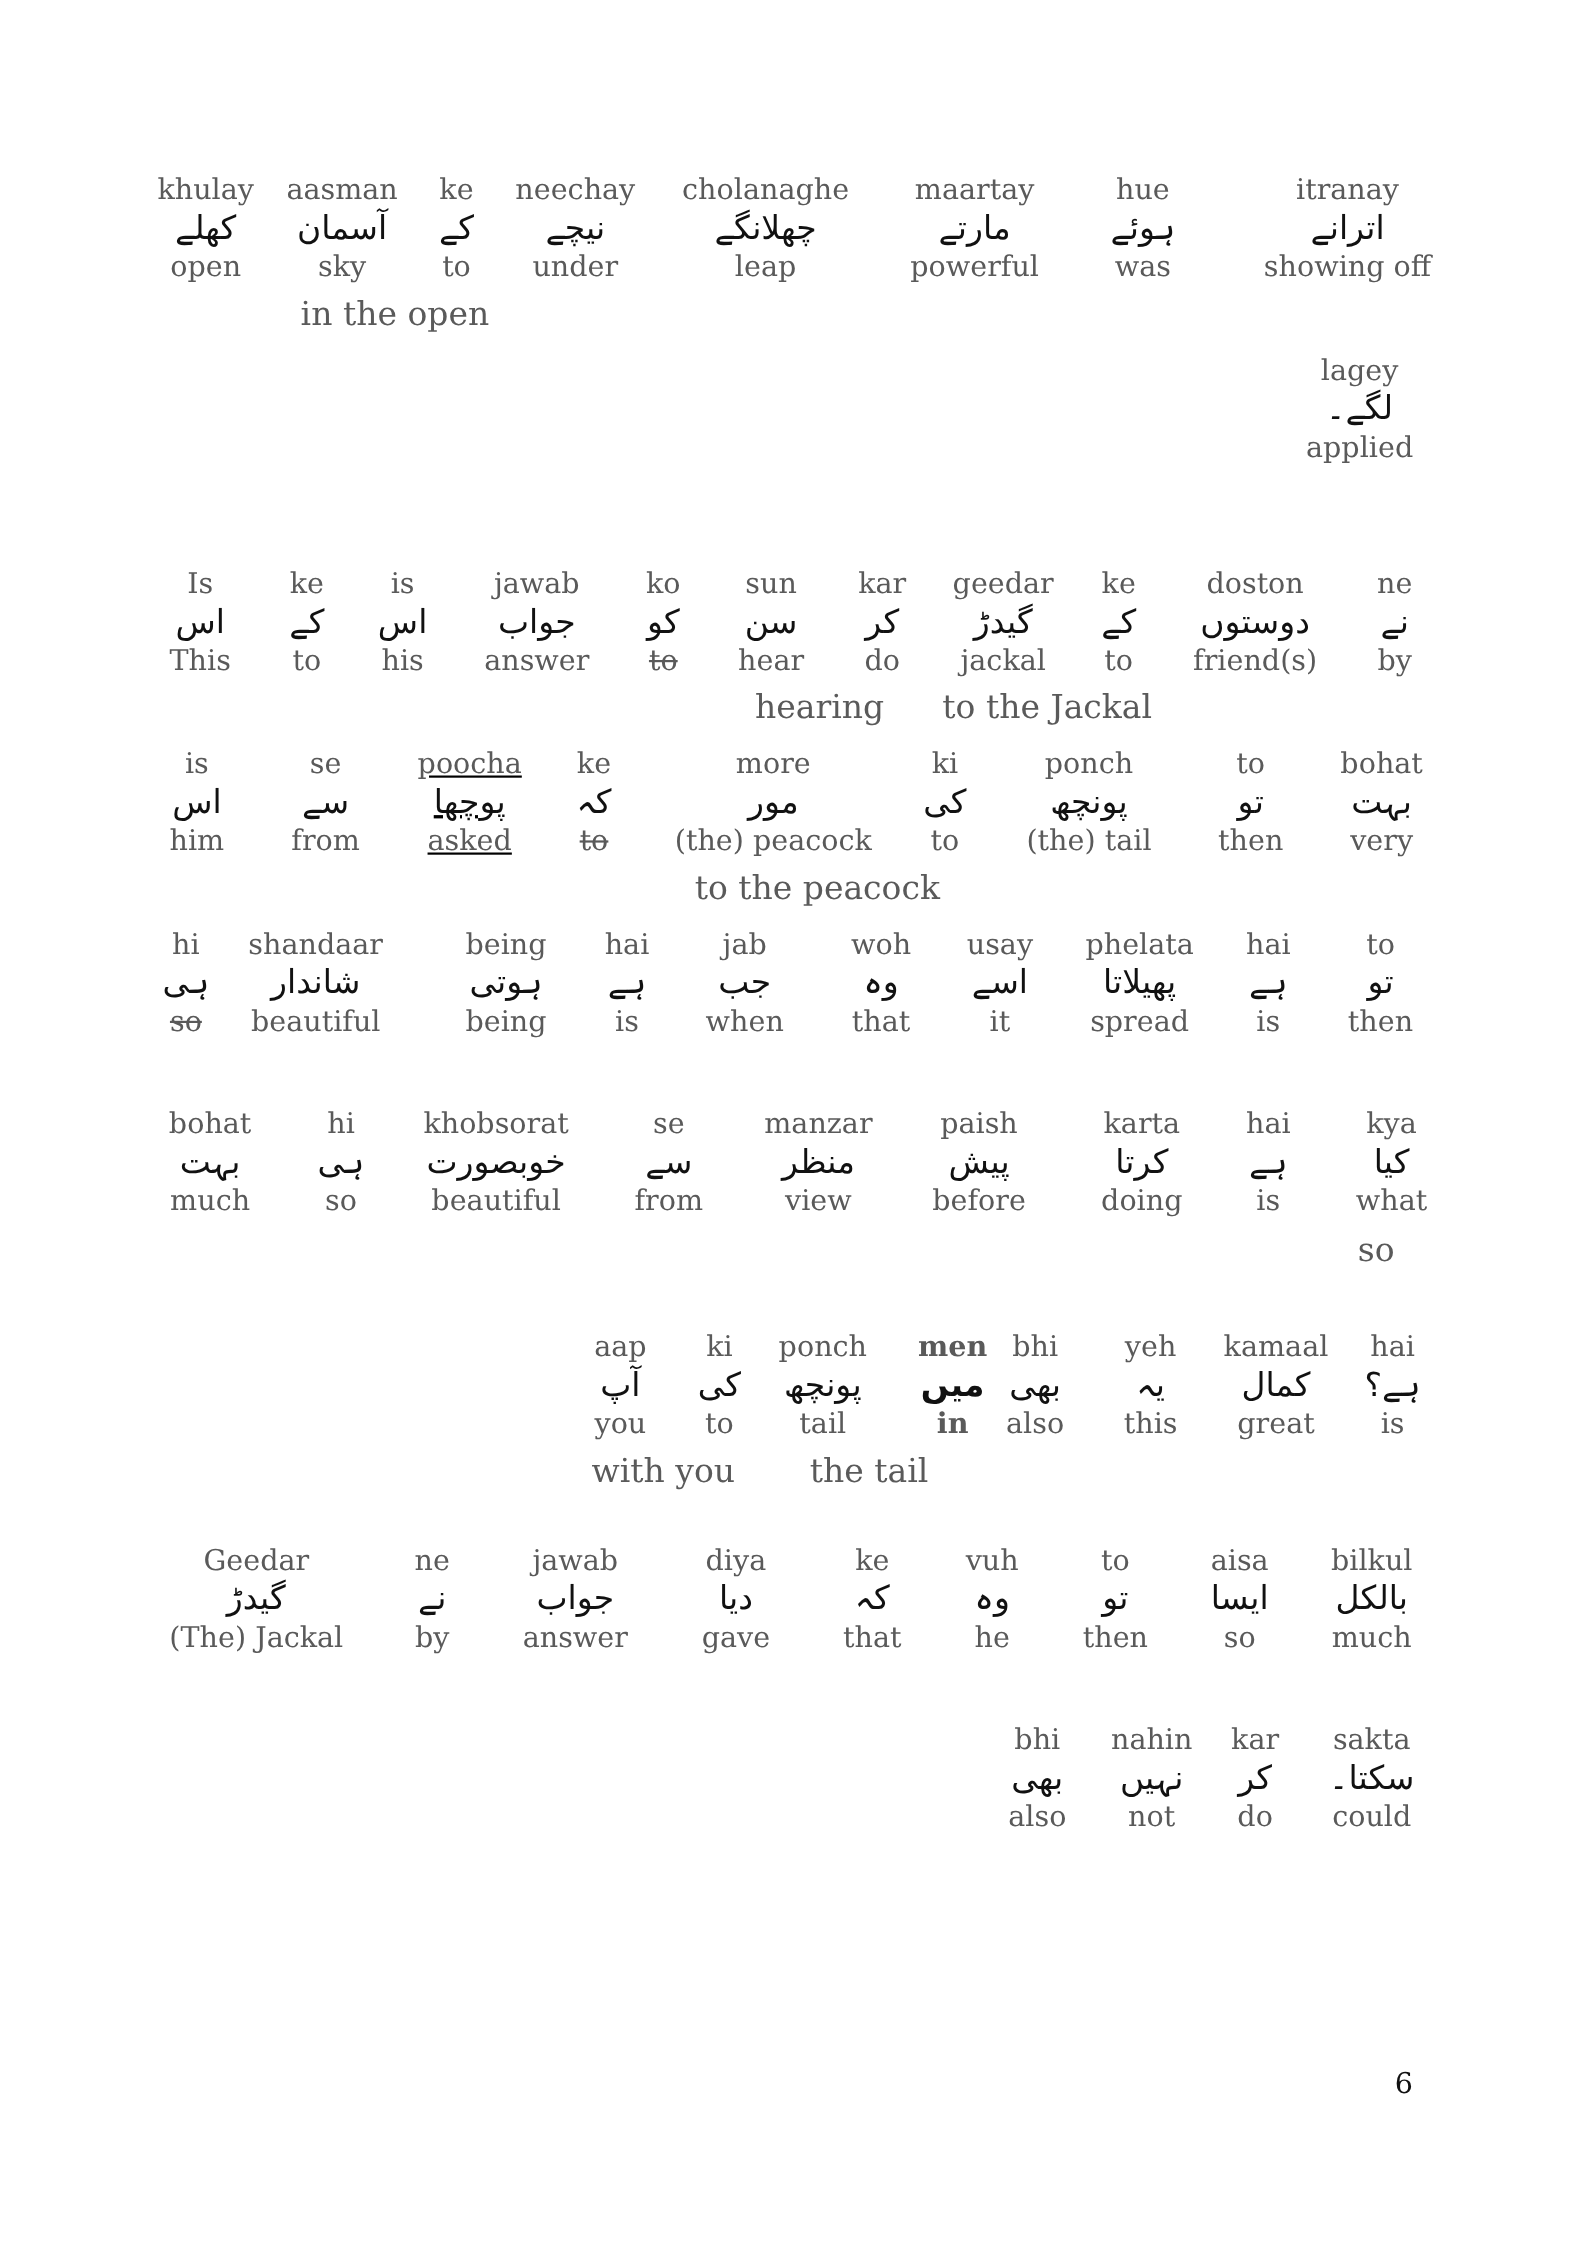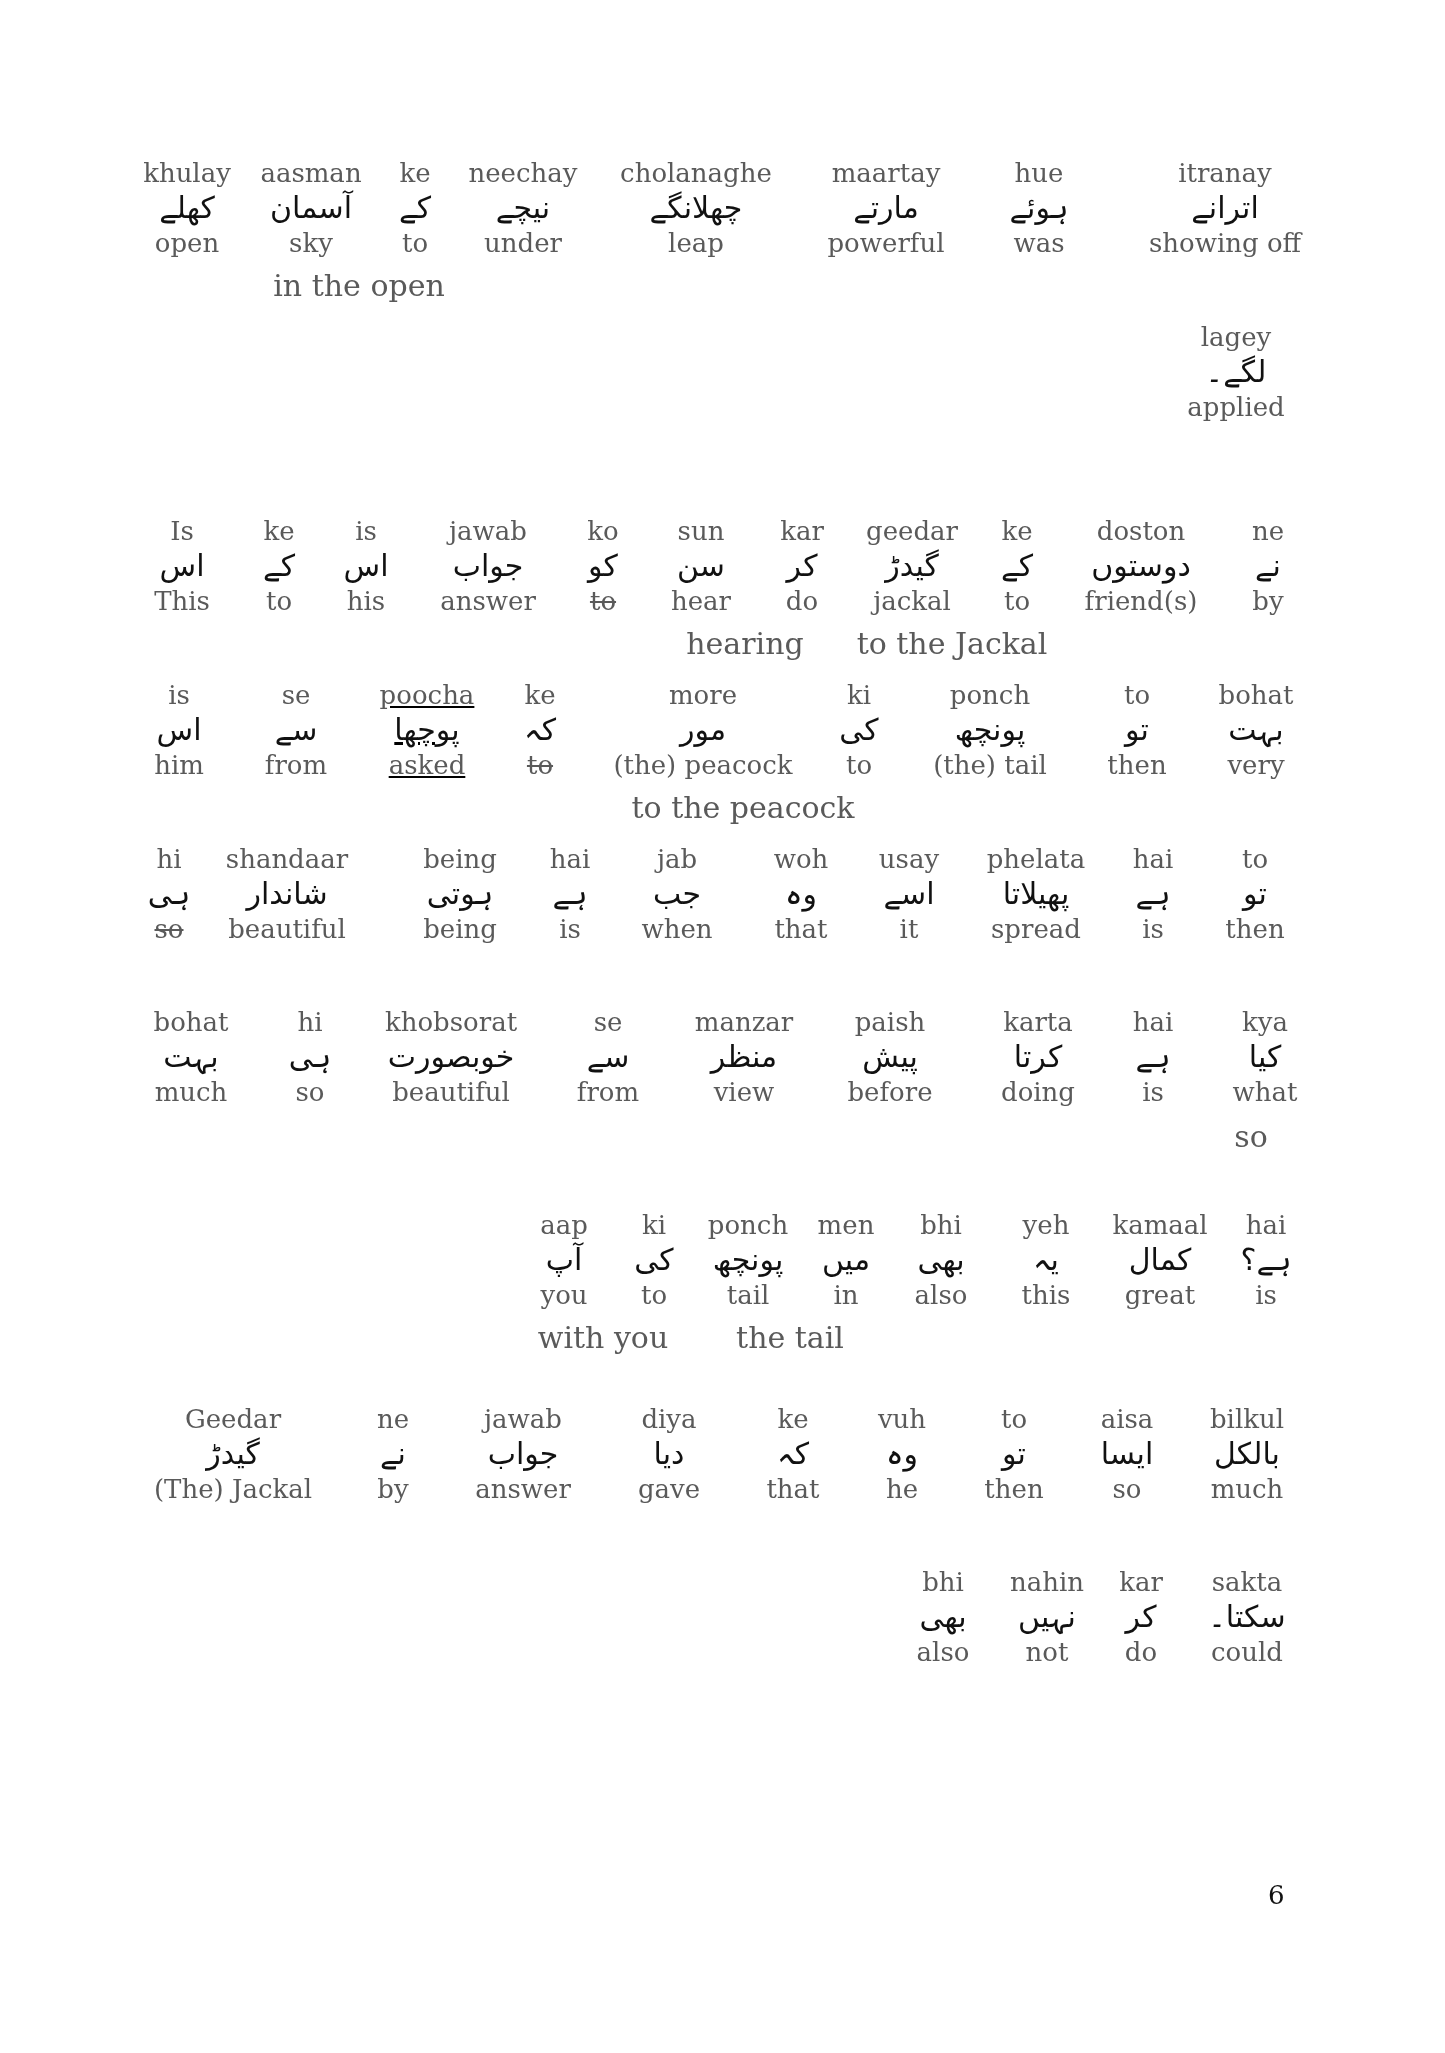--- a/index.html
+++ b/index.html
@@ -269,21 +269,21 @@
     <div class="w" style="left: 654px; top: 1210px;">
       <span class="tr">ki</span>
       <span class="ur">کی</span>
       <span class="en">to</span>
     </div>
     <div class="w" style="left: 748px; top: 1210px;">
       <span class="tr">ponch</span>
       <span class="ur">پونچھ</span>
       <span class="en">tail</span>
     </div>
-    <div class="w" style="left: 846px; top: 1210px;">
+    <div class="w" style="left: 866px; top: 1210px; font-weight: bold;">
       <span class="tr">men</span>
       <span class="ur">میں</span>
       <span class="en">in</span>
     </div>
     <div class="w" style="left: 941px; top: 1210px;">
       <span class="tr">bhi</span>
       <span class="ur">بھی</span>
       <span class="en">also</span>
     </div>
     <div class="w" style="left: 1046px; top: 1210px;">

